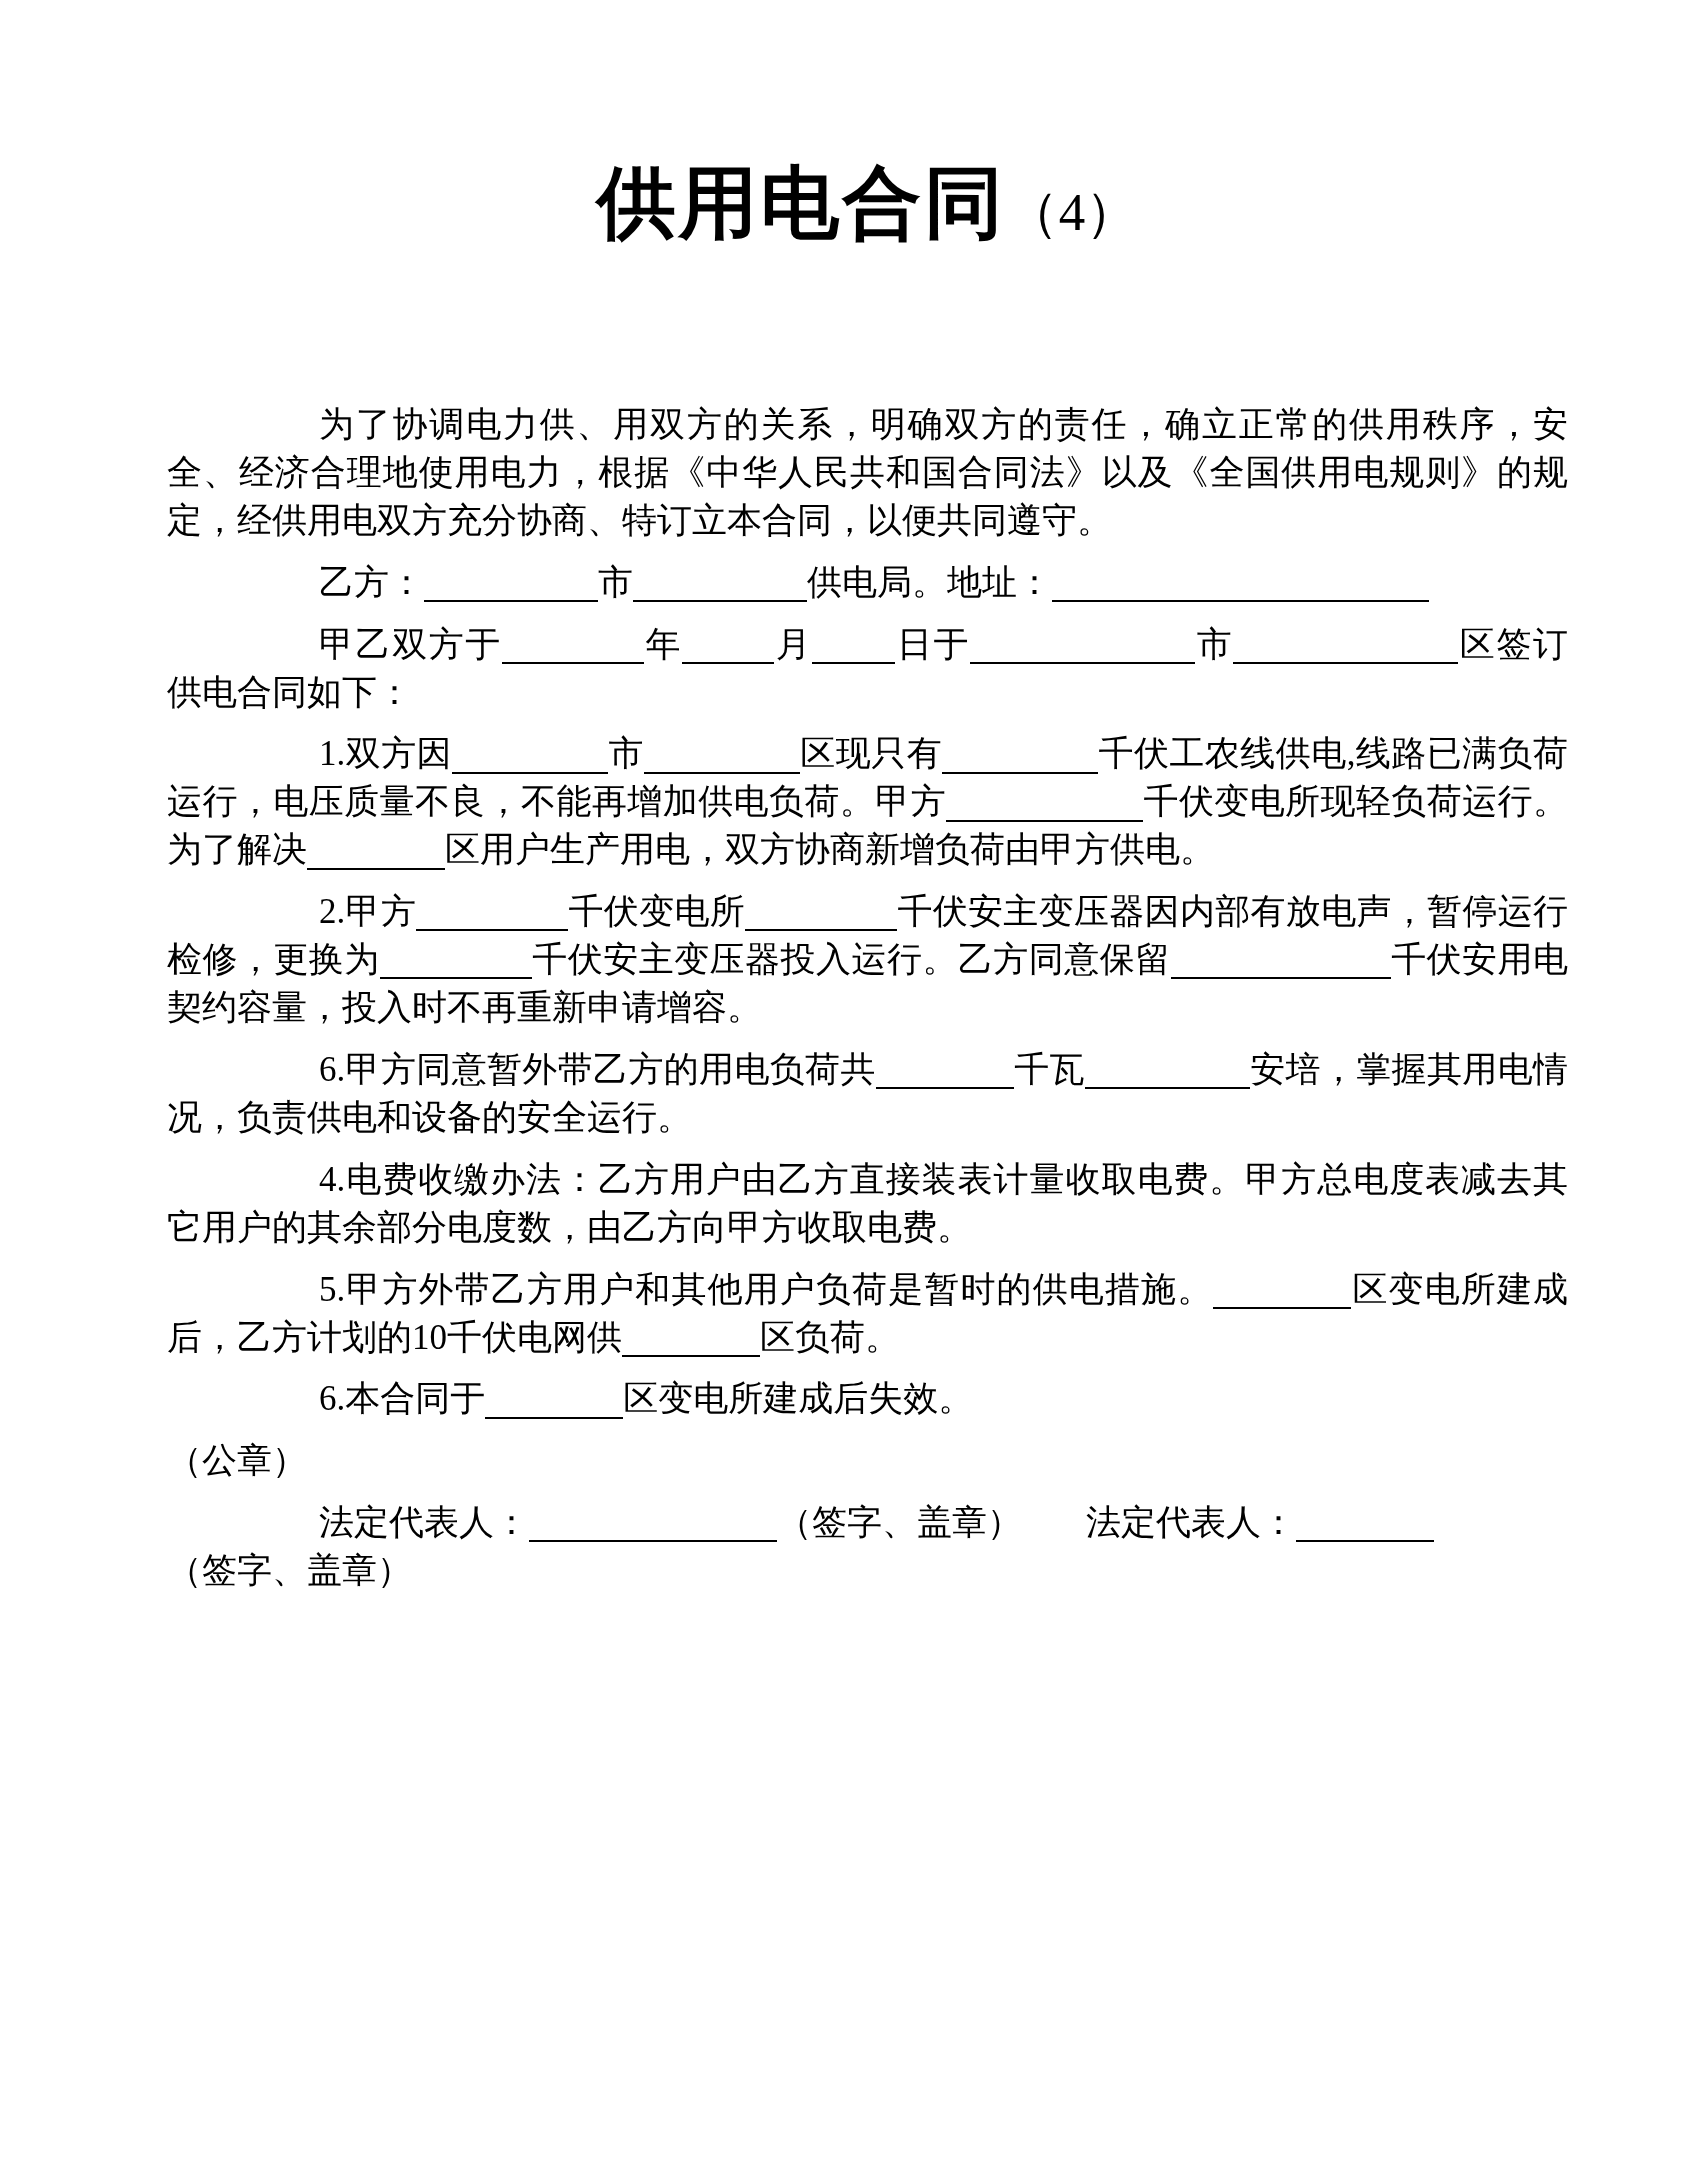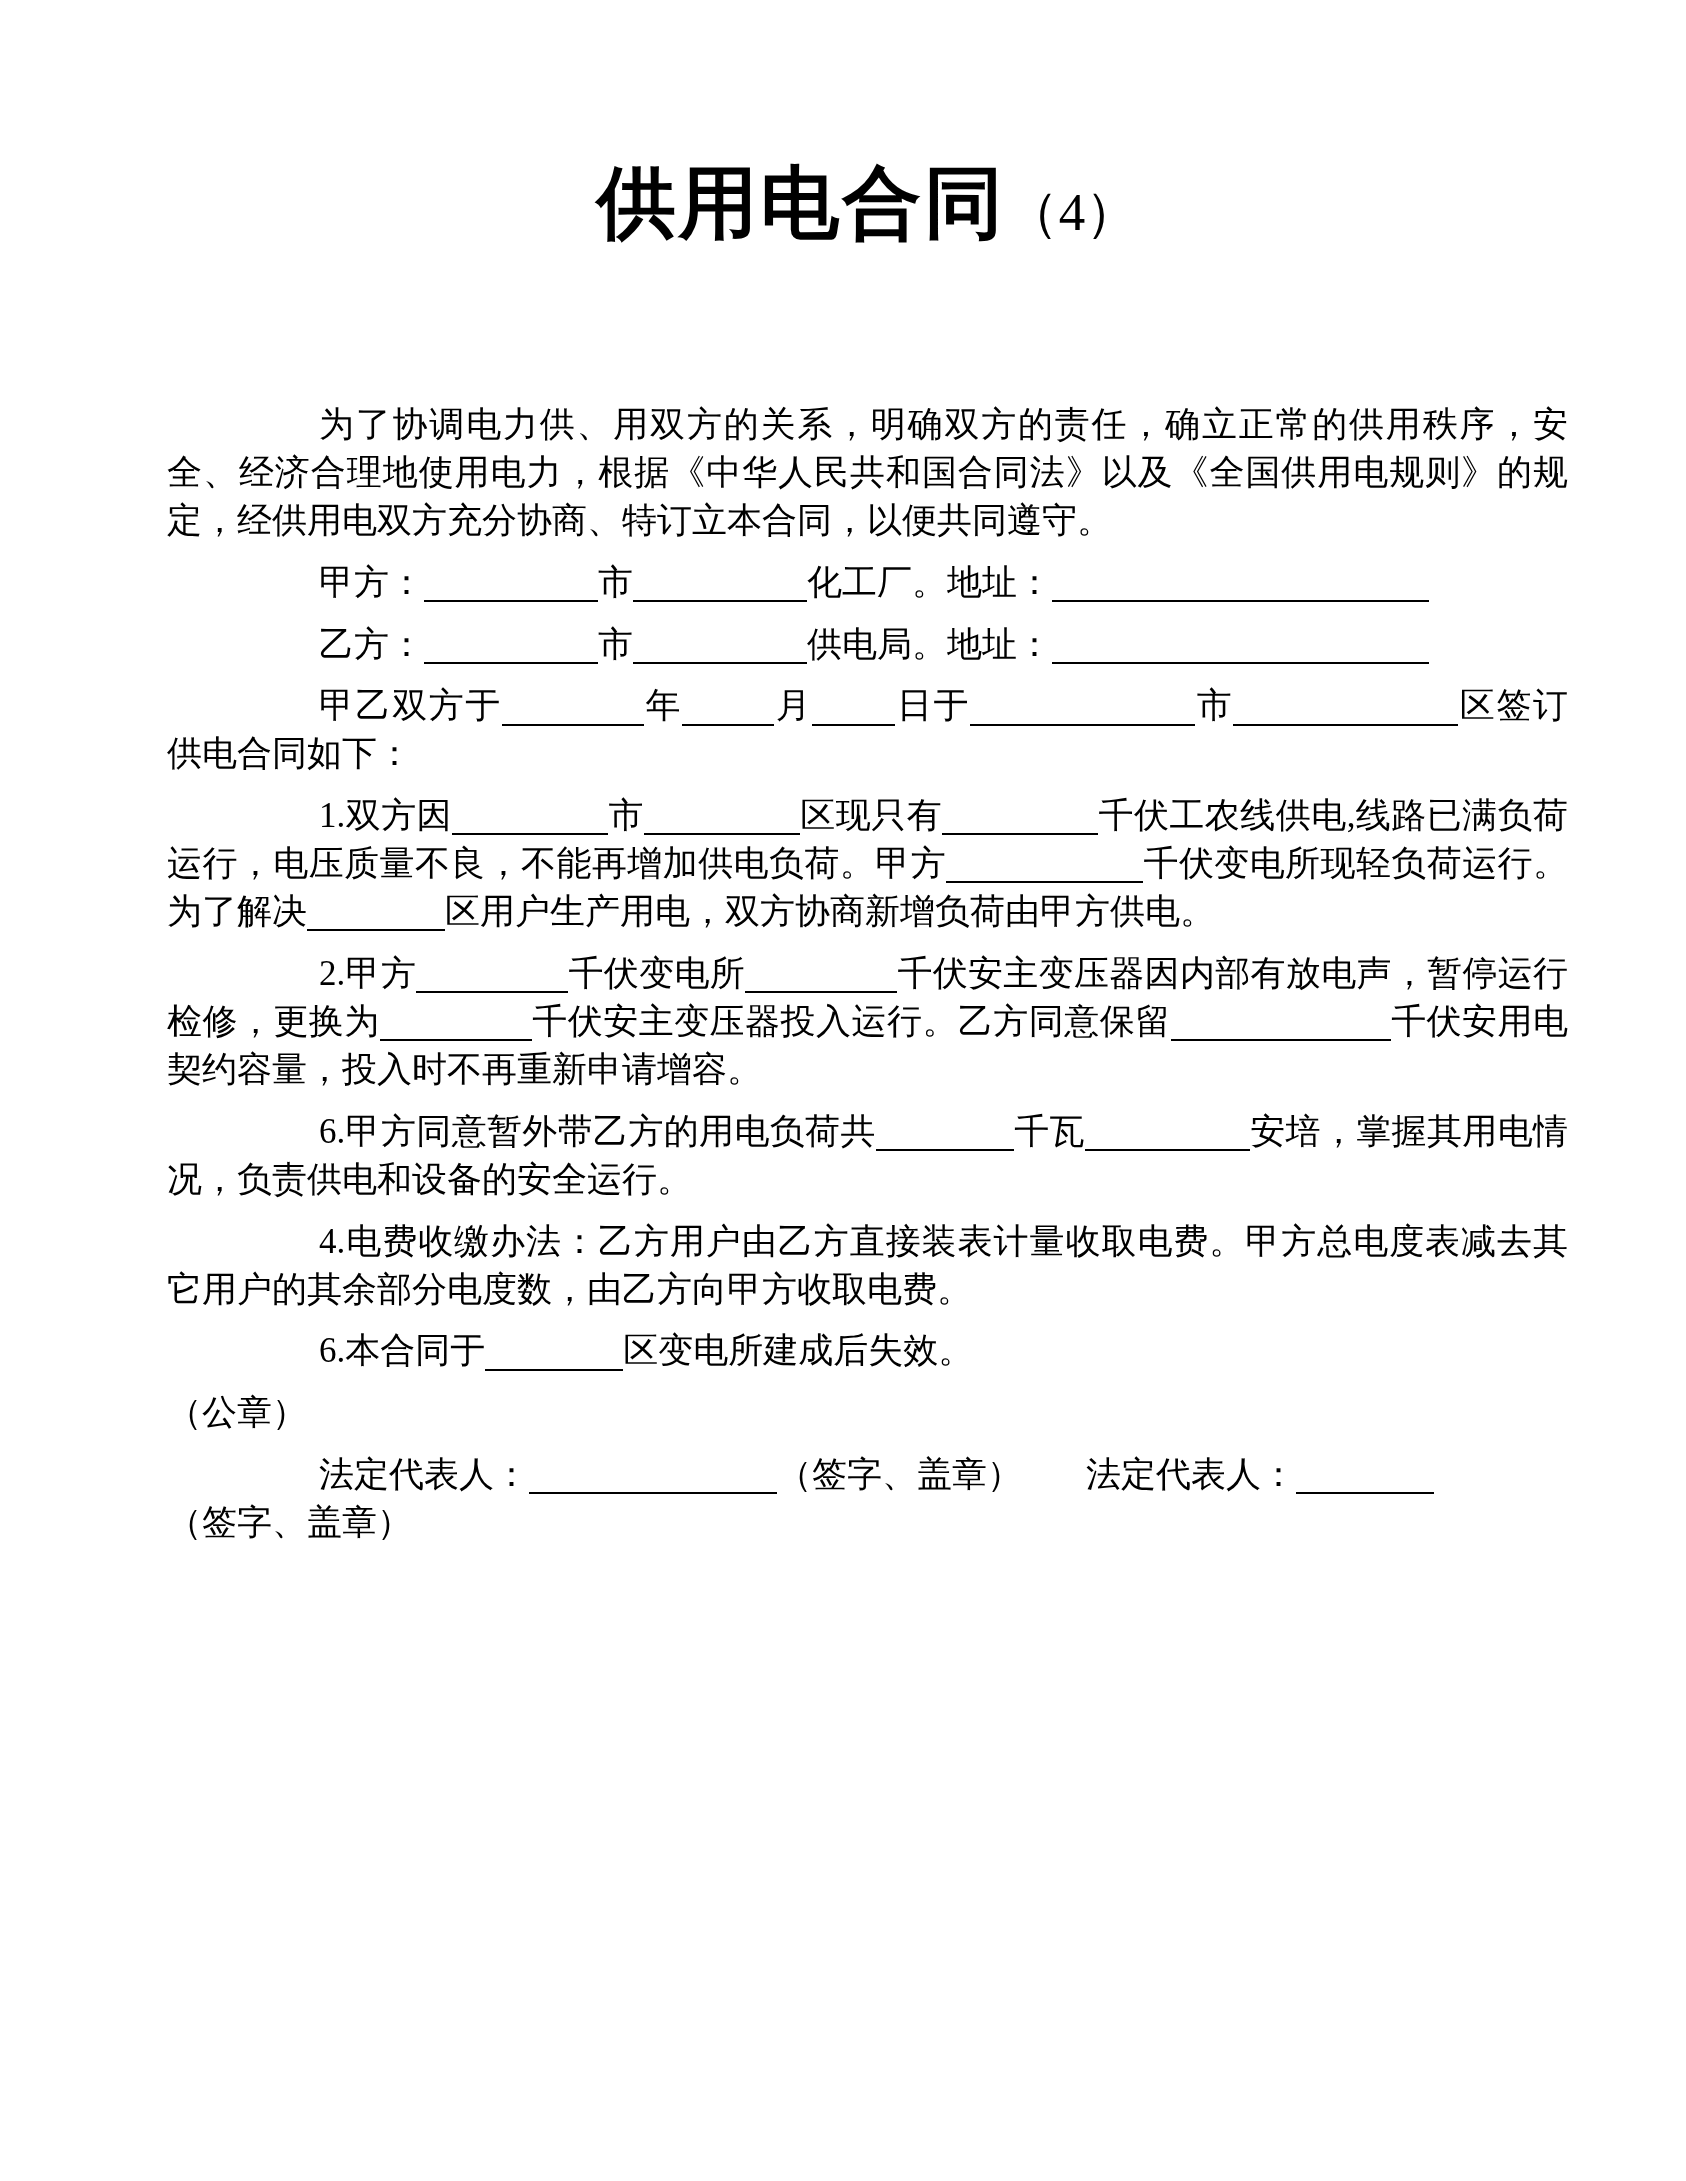--- a/index.html
+++ b/index.html
@@ -58,26 +58,26 @@
     height: 0.9px;
   }
 </style>
 </head>
 <body>
 
 <div class="page">
   <h1 class="doc-title"><span>供用电合同</span><span class="suffix">（4）</span></h1>
   <div>
       <p class="para"><span>为了协调电力供、用双方的关系，明确双方的责任，确立正常的供用秩序，安全、经济合理地使用电力，根据《中华人民共和国合同法》以及《全国供用电规则》的规定，经供用电双方充分协商、特订立本合同，以便共同遵守。</span></p>
-      <p class="para"><span>甲方：</span><span class="blank" style="width: 174px;"></span><span>市</span><span class="blank" style="width: 174px;"></span><span>化工厂。地址：</span><span class="blank" style="width: 377px;"></span></p>
       <p class="para"><span>乙方：</span><span class="blank" style="width: 174px;"></span><span>市</span><span class="blank" style="width: 174px;"></span><span>供电局。地址：</span><span class="blank" style="width: 377px;"></span></p>
       <p class="para"><span>甲乙双方于</span><span class="blank" style="width: 142px;"></span><span>年</span><span class="blank" style="width: 92px;"></span><span>月</span><span class="blank" style="width: 83px;"></span><span>日于</span><span class="blank" style="width: 225px;"></span><span>市</span><span class="blank" style="width: 225px;"></span><span>区签订供电合同如下：</span></p>
       <p class="para"><span>1.双方因</span><span class="blank" style="width: 156px;"></span><span>市</span><span class="blank" style="width: 156px;"></span><span>区现只有</span><span class="blank" style="width: 156px;"></span><span>千伏工农线供电,线路已满负荷运行，电压质量不良，不能再增加供电负荷。甲方</span><span class="blank" style="width: 197px;"></span><span>千伏变电所现轻负荷运行。为了解决</span><span class="blank" style="width: 138px;"></span><span>区用户生产用电，双方协商新增负荷由甲方供电。</span></p>
       <p class="para"><span>2.甲方</span><span class="blank" style="width: 152px;"></span><span>千伏变电所</span><span class="blank" style="width: 152px;"></span><span>千伏安主变压器因内部有放电声，暂停运行检修，更换为</span><span class="blank" style="width: 152px;"></span><span>千伏安主变压器投入运行。乙方同意保留</span><span class="blank" style="width: 220px;"></span><span>千伏安用电契约容量，投入时不再重新申请增容。</span></p>
       <p class="para"><span>6.甲方同意暂外带乙方的用电负荷共</span><span class="blank" style="width: 138px;"></span><span>千瓦</span><span class="blank" style="width: 165px;"></span><span>安培，掌握其用电情况，负责供电和设备的安全运行。</span></p>
       <p class="para"><span>4.电费收缴办法：乙方用户由乙方直接装表计量收取电费。甲方总电度表减去其它用户的其余部分电度数，由乙方向甲方收取电费。</span></p>
+      <p class="para"><span>5.甲方外带乙方用户和其他用户负荷是暂时的供电措施。</span><span class="blank" style="width: 138px;"></span><span>区变电所建成后，乙方计划的10千伏电网供</span><span class="blank" style="width: 138px;"></span><span>区负荷。</span></p>
       <p class="para"><span>6.本合同于</span><span class="blank" style="width: 138px;"></span><span>区变电所建成后失效。</span></p>
       <p class="para no-indent"><span>（公章）</span></p>
       <p class="para tight"><span>法定代表人：</span><span class="blank" style="width: 248px;"></span><span>（签字、盖章）</span><span class="spacer" style="width: 64px;"></span><span>法定代表人：</span><span class="blank" style="width: 138px;"></span></p>
       <p class="para no-indent"><span>（签字、盖章）</span></p>
     </div>
 </div>
 
 
 </body></html>

